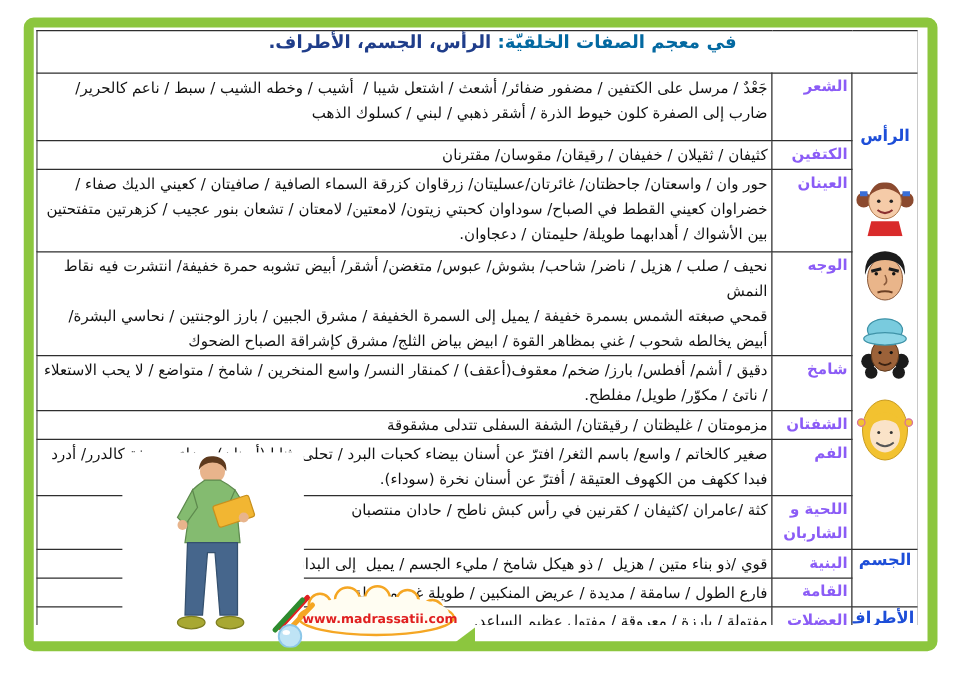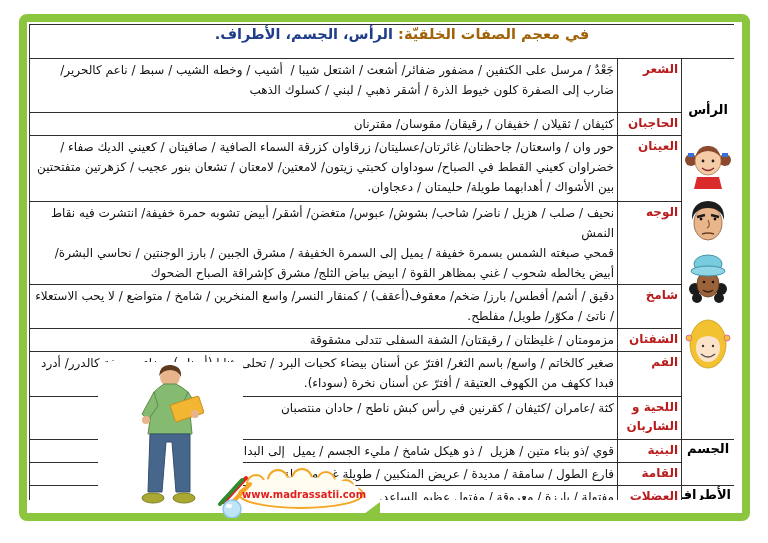--- a/index.html
+++ b/index.html
@@ -20,32 +20,32 @@
     border-collapse:collapse; table-layout:fixed; width:705px; direction:rtl;
   }
   table.vocab td{
     border:1px solid #2e2e2e; box-sizing:border-box; overflow:hidden;
     vertical-align:top; padding:1px 3px;
   }
   td.title-cell{
     border-top:none; text-align:center; vertical-align:middle;
     font-size:14.5px; font-weight:bold; padding:4px 2px;
   }
-  .title-red{color:#a16207;}
+  .title-red{color:#0369a1;}
   .title-blue{color:#1F3D8A;margin-left:40px;}
   td.desc{
     text-align:right; font-size:12px; line-height:20px; color:#121212;
     white-space:pre-wrap; padding:1px 4px 0 2px;margin-left:34px;
   }
   td.lbl{
-    color:#b91c1c; font-weight:bold; font-size:12px; line-height:19px;
+    color:#8b5cf6; font-weight:bold; font-size:12px; line-height:19px;
     text-align:right; padding:2px 3px;
   }
   td.grp{
-    color:#000000; font-weight:bold; font-size:13px; text-align:center;
+    color:#1d4ed8; font-weight:bold; font-size:13px; text-align:center;
     padding:0;
   }
   .grp-head-inner{display:flex; flex-direction:column; align-items:center; height:100%;}
   .grp-head-label{margin-top:42px;}
   .grp-img{margin-top:7px; line-height:0;}
   .grp-img.first{margin-top:22px;}
   td.grp-mid{vertical-align:middle;margin-left:28px;}
   .reading-man{
     position:absolute; left:98px; top:362px; width:145px; height:150px;
     background:#ffffff; z-index:2; line-height:0;
@@ -137,21 +137,21 @@
                 <path d="M16 38 Q23 44 30 38" fill="none" stroke="#555" stroke-width="1.4"></path>
               </svg>
             </div>
           </div>
         </td>
         <td class="lbl">الشعر</td>
         <td class="desc">جَعْدٌ / مرسل على الكتفين / مضفور ضفائر/ أشعث / اشتعل شيبا /  أشيب / وخطه الشيب / سبط / ناعم كالحرير/ ضارب إلى الصفرة كلون خيوط الذرة / أشقر ذهبي / لبني / كسلوك الذهب</td>
       </tr>
 
       <tr style="height:21px">
-        <td class="lbl">الحاجبان</td>
+        <td class="lbl">الكتفين</td>
         <td class="desc">كثيفان / ثقيلان / خفيفان / رقيقان/ مقوسان/ مقترنان</td>
       </tr>
 
       <tr style="height:66px">
         <td class="lbl">العينان</td>
         <td class="desc">حور وان / واسعتان/ جاحظتان/ غائرتان/عسليتان/ زرقاوان كزرقة السماء الصافية / صافيتان / كعيني الديك صفاء / خضراوان كعيني القطط في الصباح/ سوداوان كحبتي زيتون/ لامعتين/ لامعتان / تشعان بنور عجيب / كزهرتين متفتحتين بين الأشواك / أهدابهما طويلة/ حليمتان / دعجاوان.</td>
       </tr>
 
       <tr style="height:82px">
         <td class="lbl">الوجه</td>

